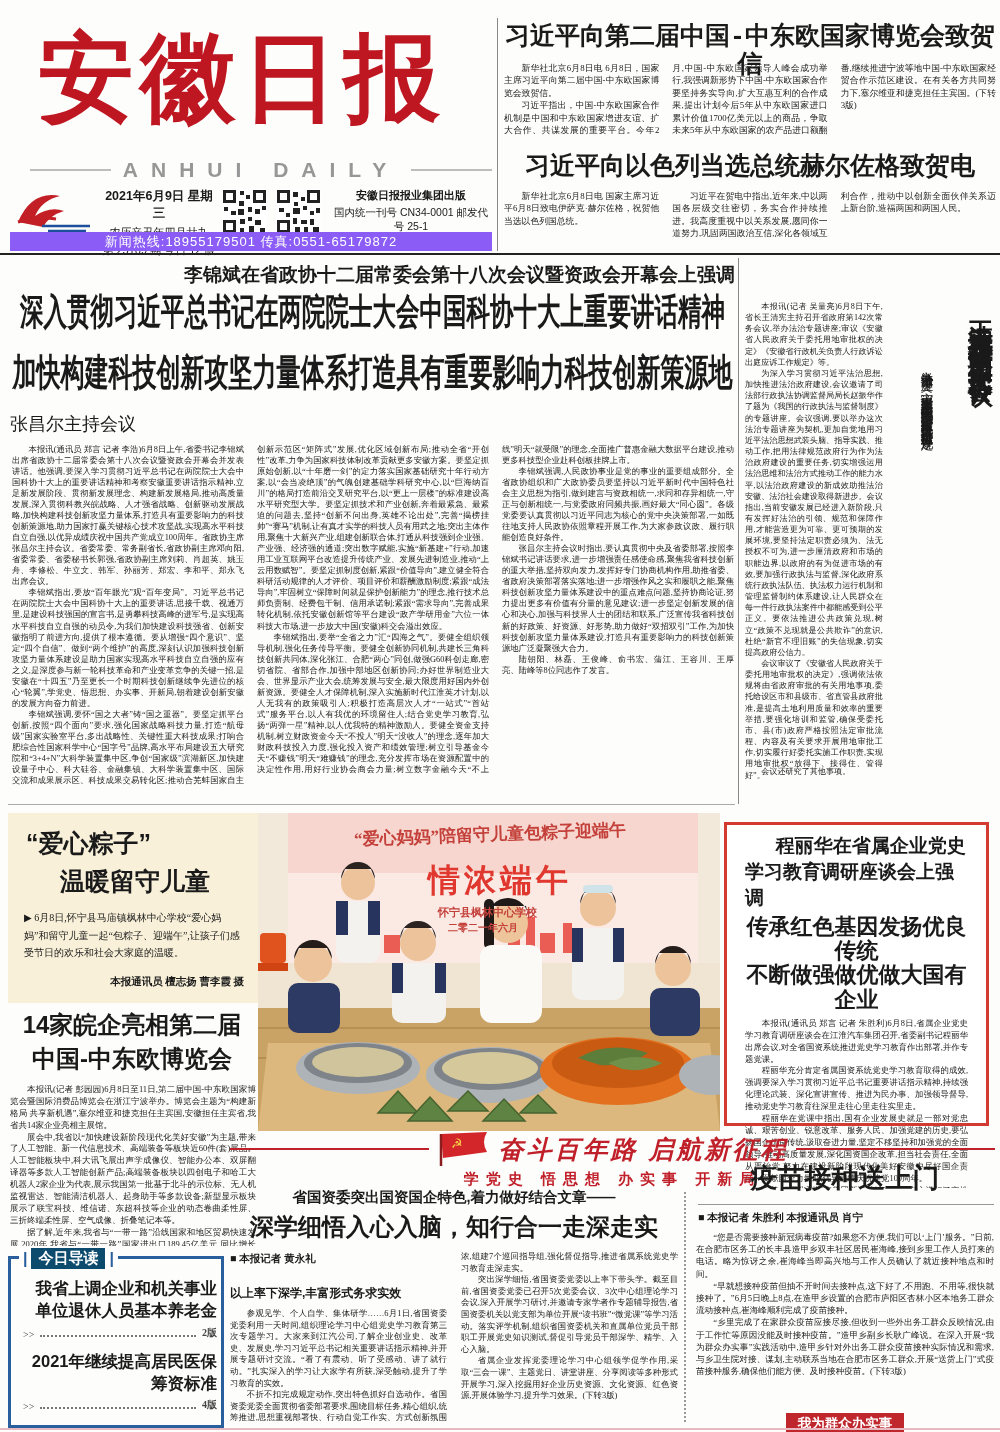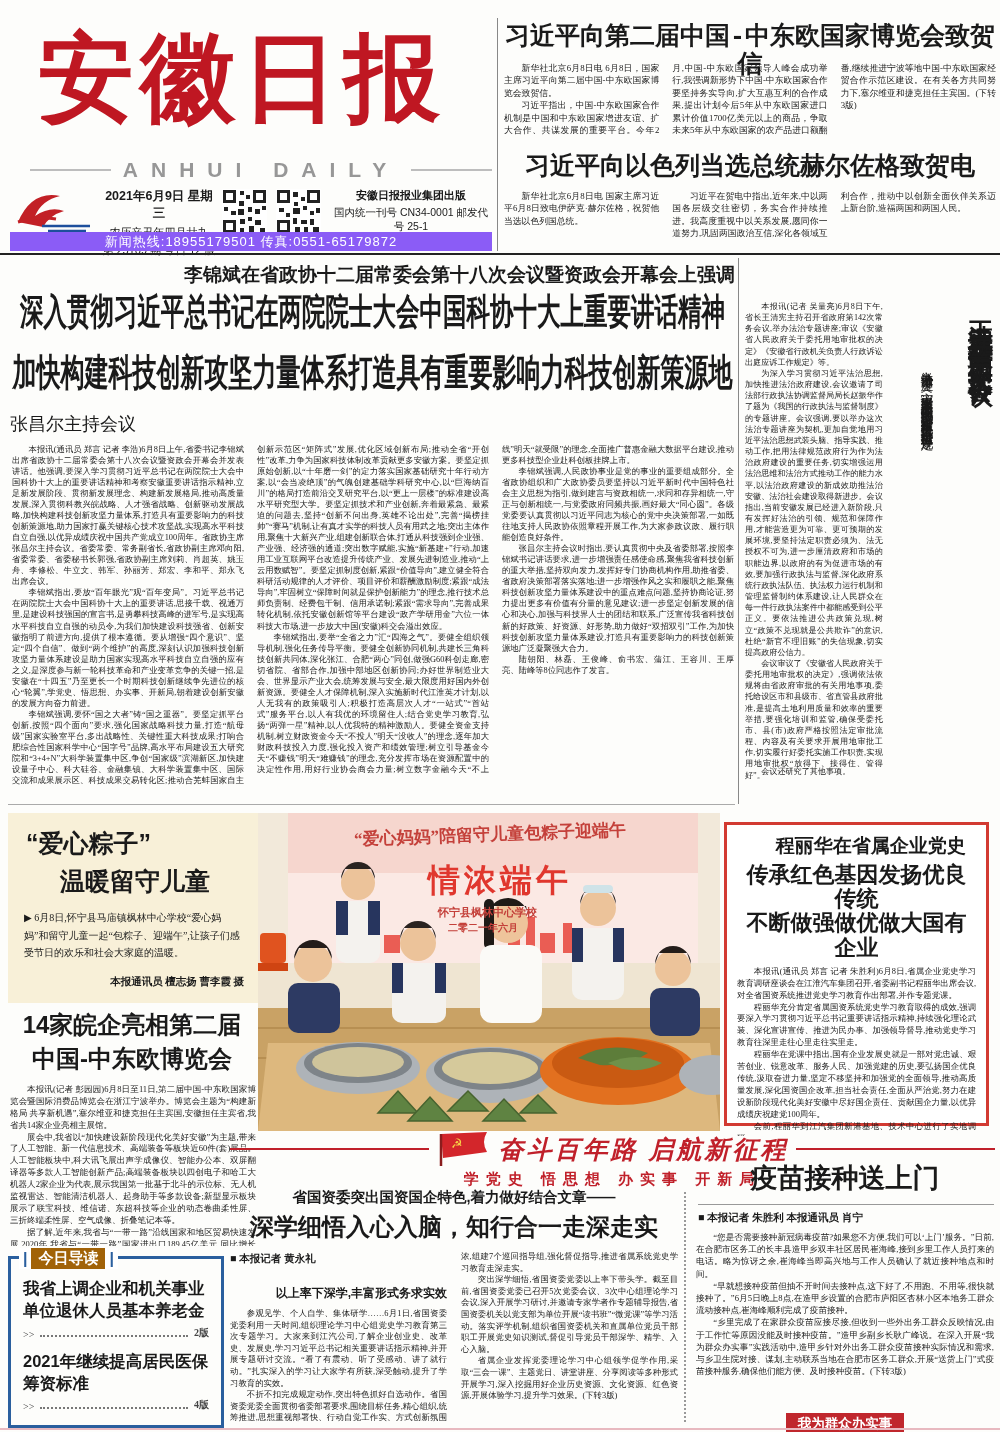--- a/index.html
+++ b/index.html
@@ -24,21 +24,21 @@
   .cols3{column-count:3;column-gap:13px;column-fill:auto;overflow:hidden;}
   .cols2{column-count:2;column-gap:14px;column-fill:auto;overflow:hidden;}
   
   .vert{writing-mode:vertical-rl;}
   .sidebar-head{font-size:25px;font-weight:900;letter-spacing:3px;line-height:1.15;}
   .sidebar-sub{font-size:12.5px;line-height:1.45;letter-spacing:1px;}
   
   .cream{background:#f8f0d8;}
   
   .guide{border:3px solid #2a5f9e;}
-  .guide-title{background:#a16207;color:#fff;font-weight:bold;font-size:15px;padding:1px 7px;}
+  .guide-title{background:#0c4a6e;color:#fff;font-weight:bold;font-size:15px;padding:1px 7px;}
   .guide-item-h{font-size:16.5px;font-weight:800;line-height:1.35;}
   .leader{display:flex;align-items:flex-end;font-size:10px;color:#444;margin:4px 0 10px 0;}
   .leader .dots{flex:1;border-bottom:2px dotted #777;margin:0 6px 3px 6px;}
   
   .redbox{border:3px solid #d23a32;background:#fff;}
   
   .bannerline{flex:1;border-top:2px solid #c0202a;}
   .banner-title{color:#c0202a;font-weight:900;font-style:italic;font-size:25px;letter-spacing:3px;white-space:nowrap;}
   .banner-sub{color:#c0202a;font-weight:bold;font-size:15px;letter-spacing:7px;text-align:center;}
   .badge{display:inline-block;background:#c0272d;color:#fff;font-weight:bold;font-size:13.5px;padding:2px 12px;border-bottom:3px double #c0272d;}
@@ -281,38 +281,39 @@
     <p>展会中,我省以“加快建设新阶段现代化美好安徽”为主题,带来了人工智能、新一代信息技术、高端装备等板块近60件(套)展品。人工智能板块中,科大讯飞展出声学成像仪、智能办公本、双屏翻译器等多款人工智能创新产品;高端装备板块以四创电子和哈工大机器人2家企业为代表,展示我国第一批基于北斗的示位标、无人机监视雷达、智能清洁机器人、起身助手等多款设备;新型显示板块展示了联宝科技、维信诺、东超科技等企业的动态卷曲柔性屏、三折终端柔性屏、空气成像、折叠笔记本等。</p>
     <p>据了解,近年来,我省与“一带一路”沿线国家和地区贸易快速发展,2020年,我省与“一带一路”国家进出口189.45亿美元,同比增长11.27%;今年前4月,我省与“一带一路”国家进出口80.7亿美元,同比增长55.2%。</p>
   </div>
 
   <div class="abs guide" style="left:8px;top:1256px;width:210px;height:166px;">
     <div class="hei" style="position:absolute;top:-11px;left:8px;background:#fff;display:flex;align-items:center;gap:4px;padding:0 4px;color:#2a5f9e;font-weight:bold;">
       <span>|</span>
       <span class="guide-title">今日导读</span>
       <span>|</span>
     </div>
-    <div style="padding:18px 12px 6px 12px;">
+    <div style="padding:18px 4px 6px 12px;text-align:right;">
       <div class="guide-item-h hei">我省上调企业和机关事业单位退休人员基本养老金</div>
       <div class="leader">
         <span>&gt;&gt;</span>
         <span class="dots"></span>
         <b>2版</b>
       </div>
       <div class="guide-item-h hei">2021年继续提高居民医保筹资标准</div>
       <div class="leader">
         <span>&gt;&gt;</span>
         <span class="dots"></span>
         <b>4版</b>
       </div>
     </div>
   </div>
 
-  <div class="abs redbox" style="left:724px;top:822px;width:265px;height:304px;padding:8px 10px;box-sizing:border-box;">
+  <div class="abs redbox" style="left:724px;top:822px;width:265px;height:304px;padding:8px 18px;box-sizing:border-box;">
     <div class="hei" style="font-size:19px;font-weight:bold;text-align:center;padding-left:1.5em;">程丽华在省属企业党史</div>
+    <div class="hei" style="font-size:19px;font-weight:bold;text-align:left;">学习教育调研座谈会上强调</div>
     <div class="hei h-big" style="font-size:22px;margin-top:4px;">传承红色基因发扬优良传统</div>
     <div class="hei h-big" style="font-size:22px;">不断做强做优做大国有企业</div>
     <div class="jt" style="font-size:8.4px;line-height:1.42;margin-top:6px;height:170px;overflow:hidden;">
       <p>本报讯(通讯员 郑言 记者 朱胜利)6月8日,省属企业党史学习教育调研座谈会在江淮汽车集团召开,省委副书记程丽华出席会议,对全省国资系统推进党史学习教育作出部署,并作专题党课。</p>
       <p>程丽华充分肯定省属国资系统党史学习教育取得的成效,强调要深入学习贯彻习近平总书记重要讲话指示精神,持续强化理论武装、深化宣讲宣传、推进为民办事、加强领导督导,推动党史学习教育往深里走往心里走往实里走。</p>
       <p>程丽华在党课中指出,国有企业发展史就是一部对党忠诚、艰苦创业、锐意改革、服务人民、加强党建的历史,要弘扬国企优良传统,汲取奋进力量,坚定不移坚持和加强党的全面领导,推动高质量发展,深化国资国企改革,担当社会责任,全面从严治党,努力在建设新阶段现代化美好安徽中尽好国企责任、贡献国企力量,以优异成绩庆祝建党100周年。</p>
       <p>会前,程丽华到江汽集团新港基地、技术中心进行了实地调研。</p>
     </div>
   </div>
 
@@ -328,21 +329,21 @@
       <span class="bannerline"></span>
     </div>
     <div class="banner-sub hei" style="margin-top:4px;">学党史 悟思想 办实事 开新局</div>
   </div>
 
   <div class="abs" style="left:230px;top:1188px;width:448px;">
     <div class="hei" style="text-align:center;font-size:14.5px;font-weight:bold;">省国资委突出国资国企特色,着力做好结合文章——</div>
     <div style="text-align:center;font-size:24px;font-weight:800;margin-top:4px;">深学细悟入心入脑，知行合一走深走实</div>
     <div class="cols2 jt" style="margin-top:8px;height:178px;font-size:8.4px;line-height:1.38;">
       <div class="byline hei" style="margin-bottom:6px;">■ 本报记者 黄永礼</div>
-      <div class="hei" style="text-align:right;font-weight:bold;font-size:12px;margin:20px 0 6px 0;">以上率下深学,丰富形式务求实效</div>
+      <div class="hei" style="text-align:left;font-weight:bold;font-size:12px;margin:20px 0 6px 0;">以上率下深学,丰富形式务求实效</div>
       <p>参观见学、个人自学、集体研学……6月1日,省国资委党委利用一天时间,组织理论学习中心组党史学习教育第三次专题学习。大家来到江汽公司,了解企业创业史、改革史、发展史,学习习近平总书记相关重要讲话指示精神,并开展专题研讨交流。“看了有震动、听了受感动、讲了就行动。”扎实深入的学习让大家学有所获,深受触动,提升了学习教育的实效。</p>
       <p>不折不扣完成规定动作,突出特色抓好自选动作。省国资委党委全面贯彻省委部署要求,围绕目标任务,精心组织,统筹推进,思想重视部署快、行动自觉工作实、方式创新氛围浓,组建7个巡回指导组,强化督促指导,推进省属系统党史学习教育走深走实。</p>
       <p>突出深学细悟,省国资委党委以上率下带头学。截至目前,省国资委党委已召开5次党委会议、3次中心组理论学习会议,深入开展学习研讨,并邀请专家学者作专题辅导报告,省国资委机关以党支部为单位开展“读书班”“微党课”等学习活动。落实评学机制,组织省国资委机关和直属单位党员干部职工开展党史知识测试,督促引导党员干部深学、精学、入心入脑。</p>
       <p>省属企业发挥党委理论学习中心组领学促学作用,采取“三会一课”、主题党日、讲堂讲座、分享阅读等多种形式开展学习,深入挖掘用好企业历史资源、文化资源、红色资源,开展体验学习,提升学习效果。(下转3版)</p>
     </div>
   </div>
 
   <div class="abs dotted-v" style="left:684px;top:1192px;height:230px;"></div>
 
   <div class="abs" style="left:696px;top:1160px;width:298px;">

